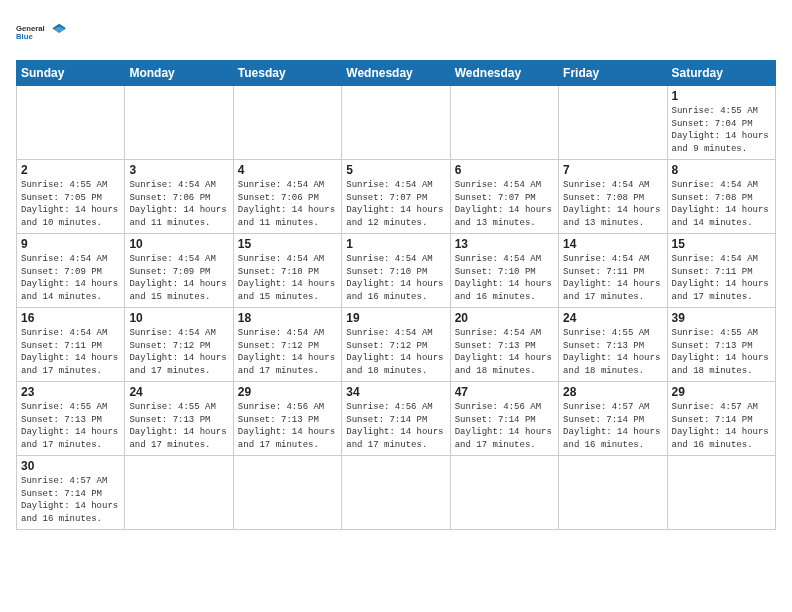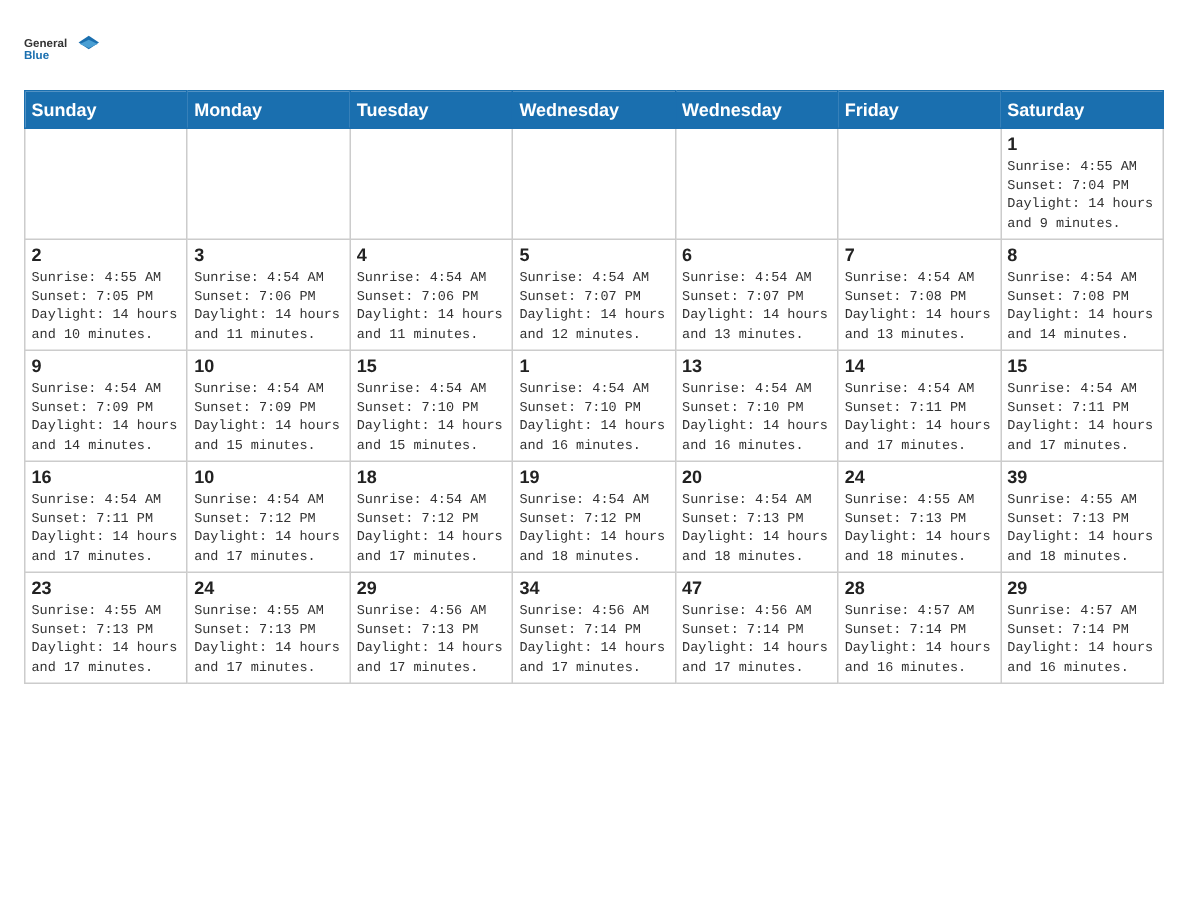--- a/index.html
+++ b/index.html
@@ -325,15 +325,30 @@
 and 16 minutes.</div>
           </td>
           <td>
             <span class="day-number">29</span>
             <div class="day-info" style="white-space: pre-line;">Sunrise: 4:57 AM
 Sunset: 7:14 PM
 Daylight: 14 hours
 and 16 minutes.</div>
           </td>
         </tr>
+        <tr class="last-row">
+          <td>
+            <span class="day-number">30</span>
+            <div class="day-info" style="white-space: pre-line;">Sunrise: 4:57 AM
+Sunset: 7:14 PM
+Daylight: 14 hours
+and 16 minutes.</div>
+          </td>
+          <td class="empty-cell"></td>
+          <td class="empty-cell"></td>
+          <td class="empty-cell"></td>
+          <td class="empty-cell"></td>
+          <td class="empty-cell"></td>
+          <td class="empty-cell"></td>
+        </tr>
       </tbody>
   </table>
 </div>
 
 </body></html>

